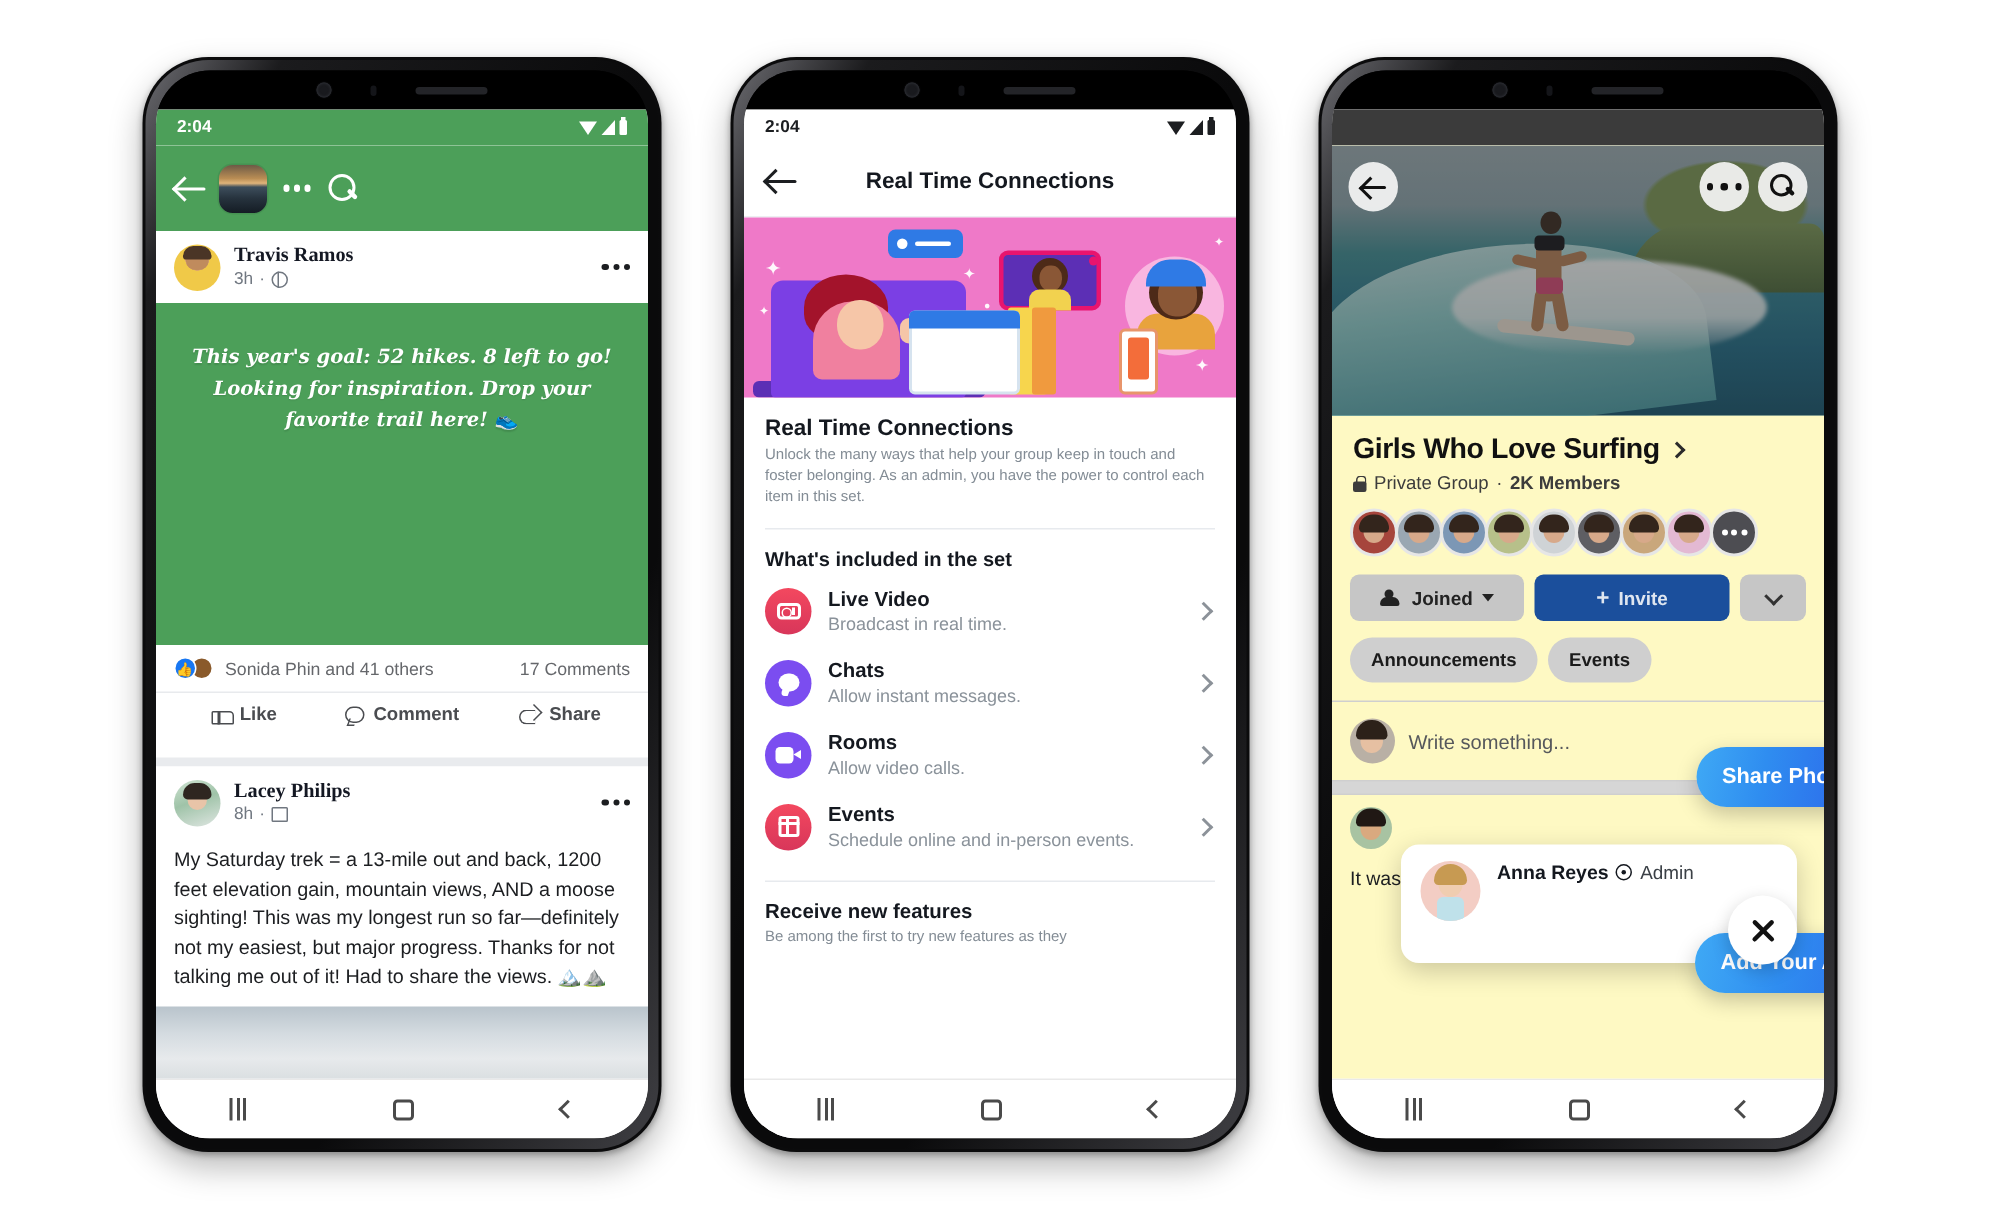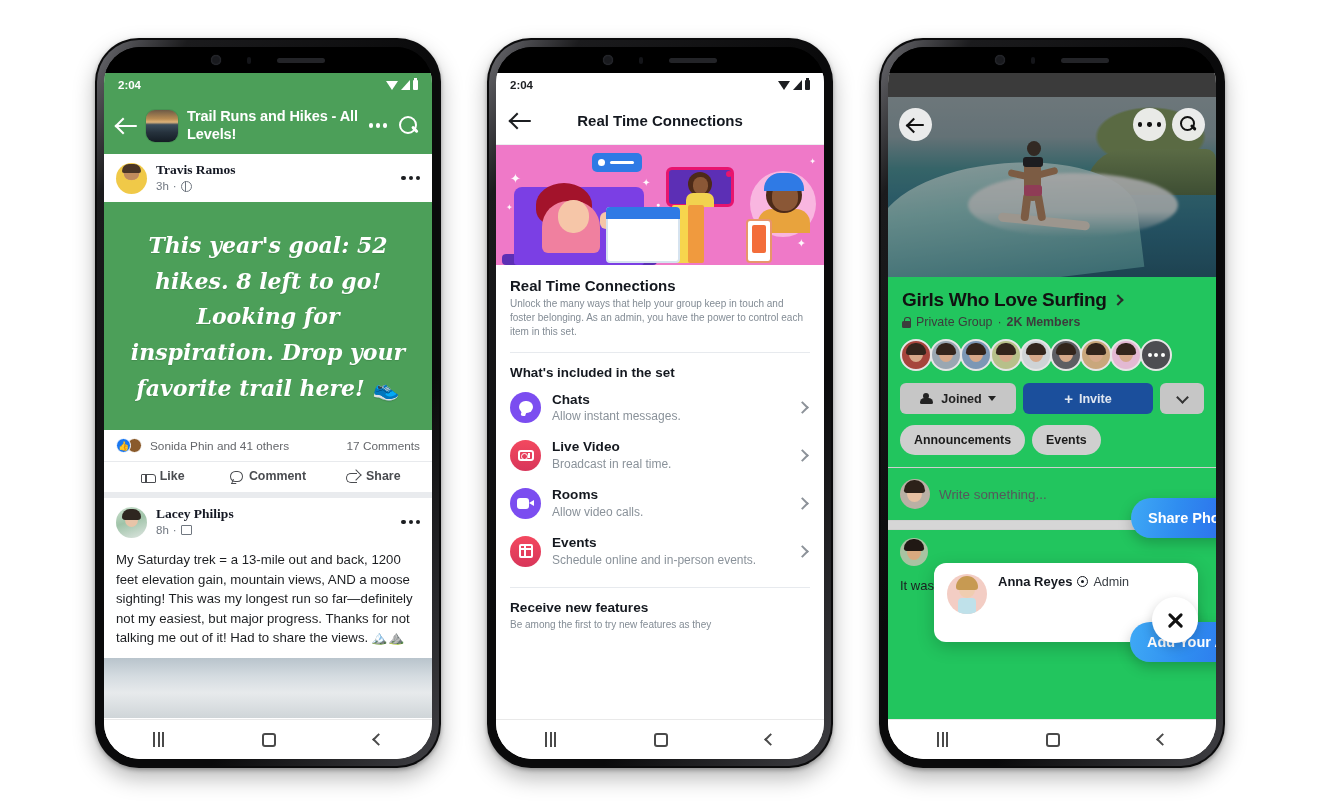--- a/index.html
+++ b/index.html
@@ -122,36 +122,36 @@
   .ph-more{ margin-left:auto; display:flex; gap:3px; }
   .ph-more i{ width:4.2px;height:4.2px;border-radius:50%;background:#1c1e21; }
 
   .green-post{
     background:#4c9f59; height:228px;
     display:flex; align-items:flex-start; justify-content:center;
     padding:26px 22px 0;
   }
   .green-post p{
     color:#fff; font-family:"DejaVu Serif", serif; font-style:italic;
-    font-size:22px; line-height:1.62; text-align:center; font-weight:600;
+    font-size:13px; line-height:1.62; text-align:center; font-weight:600;
     text-shadow:0 1px 1px rgba(0,0,0,.12);
   }
   .react-row{
     display:flex; align-items:center; padding:8px 12px;
     border-bottom:1px solid #e8eaed; background:#fff;
   }
   .react-pills{ display:flex; align-items:center; margin-right:8px; }
   .pill{ width:15px;height:15px;border-radius:50%;border:1.5px solid #fff; font-size:9px;
          display:flex;align-items:center;justify-content:center; }
   .pill.like{ background:#1877f2; color:#fff; margin-right:-4px; z-index:2;}
   .pill.care{ background:#8a5a2b; }
   .react-txt{ font-size:11.8px; color:#65676b; }
   .react-right{ margin-left:auto; font-size:11.8px; color:#65676b; }
   .action-row{
-    display:flex; background:#fff; padding:7px 6px 9px;
+    display:flex; background:#fff; padding:7px 6px 22px;
     border-bottom:6px solid #e9ebee;
   }
   .act{ flex:1 1 0; display:flex; align-items:center; justify-content:center; gap:6px;
         font-size:12.4px; color:#4a4c50; font-weight:600; }
   .i-thumb{ width:13px;height:13px;position:relative;display:inline-block; }
   .i-thumb::before{content:"";position:absolute;left:0;bottom:0;width:4px;height:7px;border:1.4px solid #4a4c50;border-radius:1px;}
   .i-thumb::after{content:"";position:absolute;left:4px;bottom:0;width:9px;height:7px;border:1.4px solid #4a4c50;border-radius:1px 3px 1px 1px;border-bottom-left-radius:0;}
   .i-bub{ width:13px;height:11px;border:1.4px solid #4a4c50;border-radius:50%/60%;position:relative;display:inline-block;}
   .i-bub::after{content:"";position:absolute;left:1px;bottom:-3px;width:4px;height:4px;border-left:1.4px solid #4a4c50;border-bottom:1.4px solid #4a4c50;transform:skewX(-20deg);}
   .i-share{ width:14px;height:12px;position:relative;display:inline-block;}
@@ -238,21 +238,21 @@
   .gl-room::after{content:"";position:absolute;right:0;top:2px;width:0;height:0;border-top:3.5px solid transparent;border-bottom:3.5px solid transparent;border-right:5px solid #fff;}
   .gl-cal{ width:14px;height:14px;border:2px solid #fff;border-radius:2px; position:relative;}
   .gl-cal::before{content:"";position:absolute;left:-2px;top:2px;width:14px;height:1.6px;background:#fff;}
   .gl-cal::after{content:"";position:absolute;left:3.5px;top:-2px;width:1.6px;height:14px;background:#fff;}
   .f-txt{ flex:1 1 auto; }
   .f-txt .t{ font-size:13.6px; font-weight:700; color:#14181f; line-height:1.3;}
   .f-txt .s{ font-size:12px; color:#8a929a; line-height:1.35;}
   .chev{ width:9px;height:9px;border-top:2.1px solid #8c9299;border-right:2.1px solid #8c9299;transform:rotate(45deg);flex:0 0 9px;margin-right:3px;}
 
   
-  .p3 .body{ background:#22c55e; }
+  .p3 .body{ background:#fef9c3; }
   .p3 .statusbar{ background:#3b3b3b; color:#3b3b3b; }
   .cover{
     height:180px; position:relative; overflow:hidden;
     background:
       radial-gradient(ellipse at 80% 22%, #7e9a56 0 14%, transparent 15%),
       linear-gradient(180deg,#9fb0b6 0%, #8fa7af 22%, #3f8f96 40%, #2e7f93 56%, #1f6b87 76%, #17566f 100%);
   }
   .cover .hill{ position:absolute; right:0; top:52px; width:130px; height:46px;
      background:linear-gradient(180deg,#7f9b5a,#4e6a3c); border-radius:40px 10px 0 0; }
   .cover .wave{ position:absolute; left:-10px; top:66px; width:260px;height:120px;
@@ -407,21 +407,20 @@
             <span class="ic-sig"></span>
             <span class="ic-bat"></span>
           </span>
         </div>
 
         <div class="body">
 
           <div class="g-header">
             <div class="hdr-back"></div>
             <div class="g-thumb"></div>
-            <div class="g-title">Trail Runs and Hikes - All Levels!</div>
             <div class="hdr-dots">
                 <i></i>
                 <i></i>
                 <i></i>
               </div>
             <div class="hdr-search"></div>
           </div>
 
           <div class="post-head">
             <div class="avatar av-travis"></div>
@@ -563,37 +562,37 @@
 
           <div class="sect">
             <h2>Real Time Connections</h2>
             <p class="desc">Unlock the many ways that help your group keep in touch and foster belonging. As an admin, you have the power to control each item in this set.</p>
           </div>
 
           <div class="hr"></div>
           <div class="sub-h">What's included in the set</div>
 
           <div class="feat">
+            <div class="f-icon f-live">
+                <span class="gl-live"></span>
+              </div>
+            <div class="f-txt">
+              <div class="t">Live Video</div>
+              <div class="s">Broadcast in real time.</div>
+            </div>
+            <span class="chev"></span>
+          </div>
+
+          <div class="feat">
             <div class="f-icon f-chats">
                 <span class="gl-bubble"></span>
               </div>
             <div class="f-txt">
               <div class="t">Chats</div>
               <div class="s">Allow instant messages.</div>
-            </div>
-            <span class="chev"></span>
-          </div>
-
-          <div class="feat">
-            <div class="f-icon f-live">
-                <span class="gl-live"></span>
-              </div>
-            <div class="f-txt">
-              <div class="t">Live Video</div>
-              <div class="s">Broadcast in real time.</div>
             </div>
             <span class="chev"></span>
           </div>
 
           <div class="feat">
             <div class="f-icon f-rooms">
                 <span class="gl-room"></span>
               </div>
             <div class="f-txt">
               <div class="t">Rooms</div>

